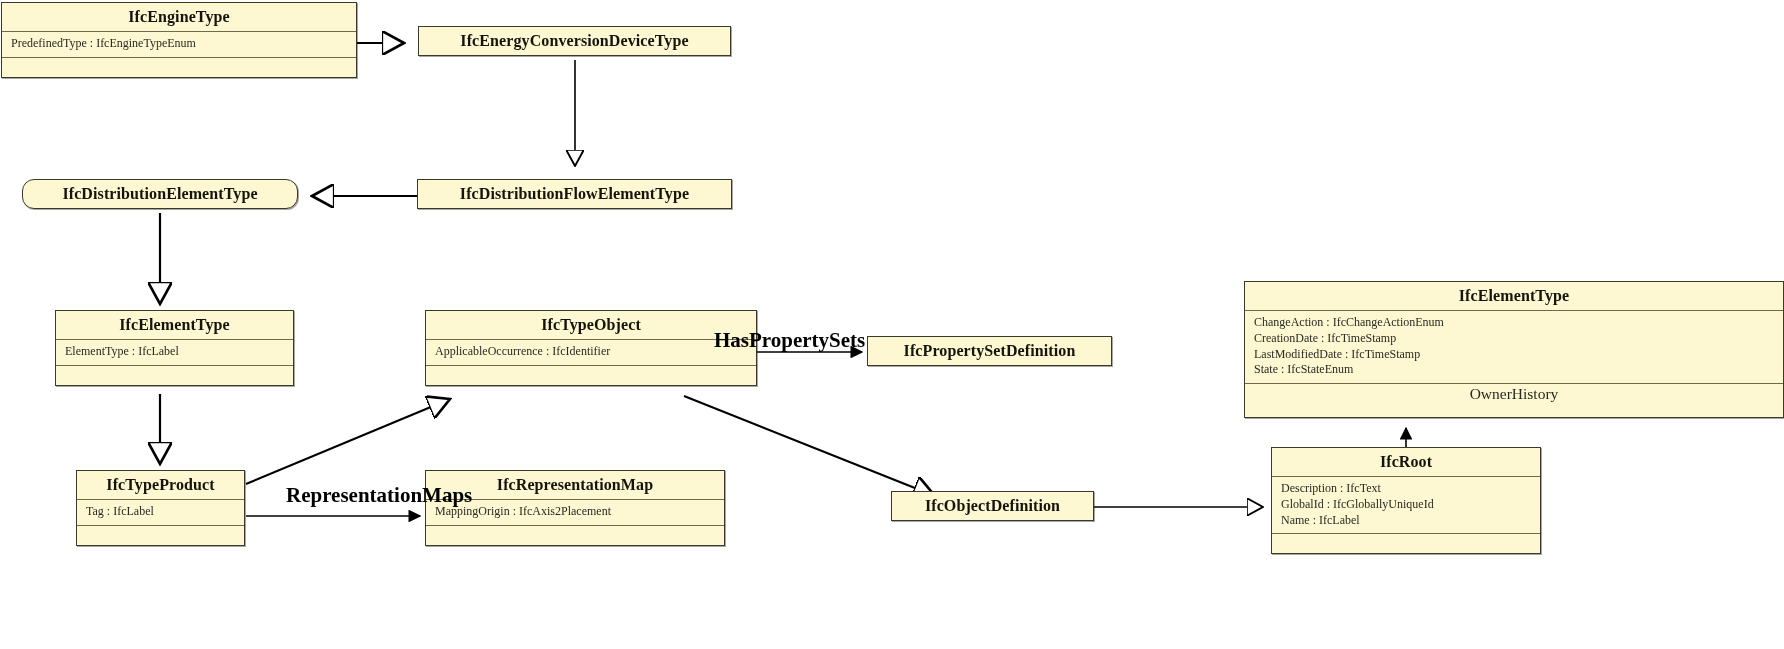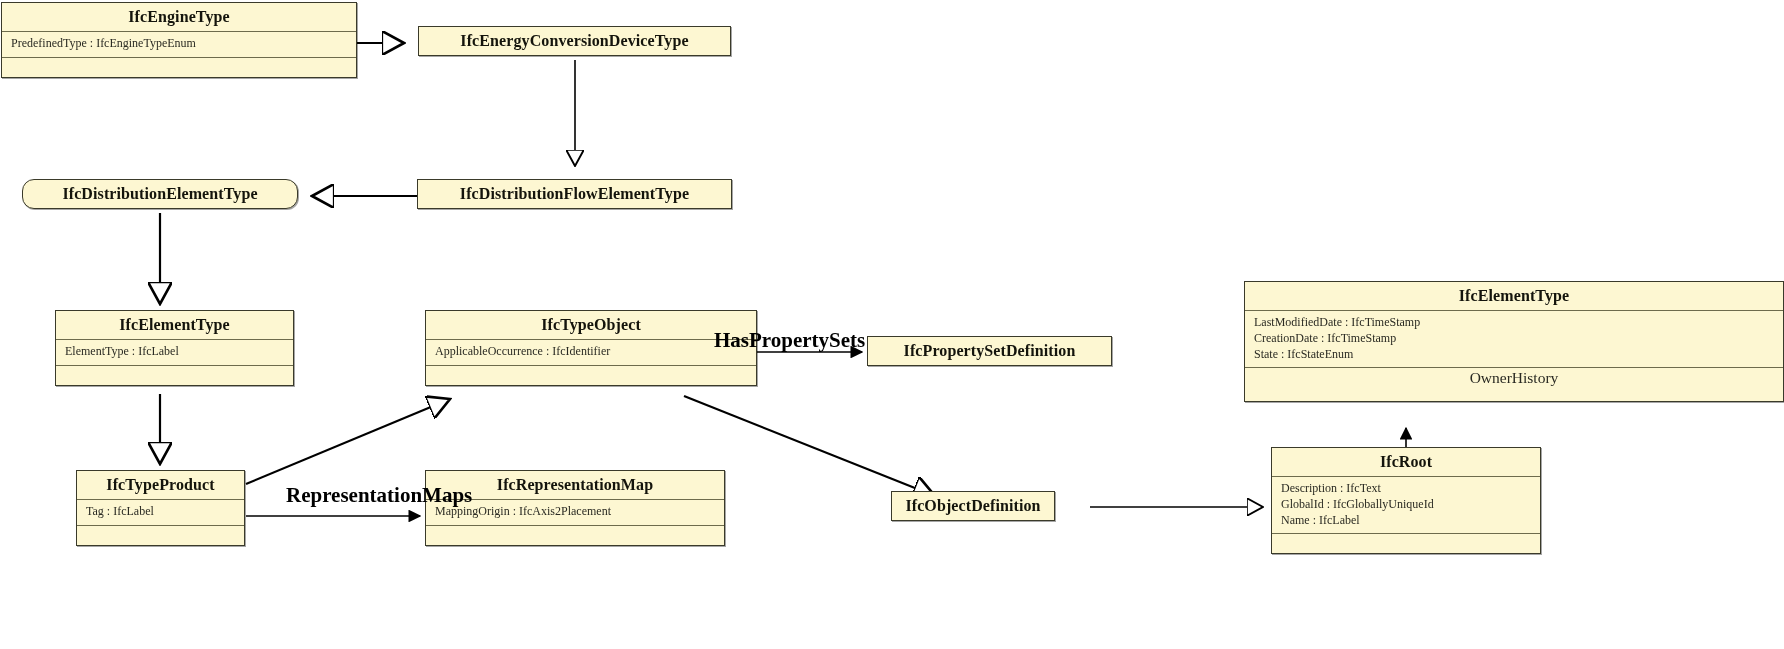--- a/index.html
+++ b/index.html
@@ -177,22 +177,23 @@
   </div>
 
   <div class="uml-box" style="left:867px; top:336px; width:245px;">
     <div class="uml-title">IfcPropertySetDefinition</div>
   </div>
 
   <div class="uml-box" style="left:1244px; top:281px; width:540px;">
     <div class="uml-title">IfcElementType</div>
     <div class="uml-divider"></div>
     <div class="uml-attrs">
+      <div class="uml-attr">ChangeAction : IfcChangeActionEnum</div>
+      <div class="uml-attr">CreationDate : IfcTimeStamp</div>
       <div class="uml-attr">LastModifiedDate : IfcTimeStamp</div>
-      <div class="uml-attr">CreationDate : IfcTimeStamp</div>
       <div class="uml-attr">State : IfcStateEnum</div>
     </div>
     <div class="uml-divider"></div>
     <div class="uml-footer">OwnerHistory</div>
   </div>
 
   <div class="uml-box" style="left:76px; top:470px; width:169px;font-family:Liberation Serif, serif;">
     <div class="uml-title">IfcTypeProduct</div>
     <div class="uml-divider"></div>
     <div class="uml-attrs">
@@ -205,21 +206,21 @@
   <div class="uml-box" style="left:425px; top:470px; width:300px;">
     <div class="uml-title">IfcRepresentationMap</div>
     <div class="uml-divider"></div>
     <div class="uml-attrs">
       <div class="uml-attr">MappingOrigin : IfcAxis2Placement</div>
     </div>
     <div class="uml-divider"></div>
     <div class="uml-empty"></div>
   </div>
 
-  <div class="uml-box" style="left:891px; top:491px; width:164px;">
+  <div class="uml-box" style="left:891px; top:491px; width:203px;">
     <div class="uml-title">IfcObjectDefinition</div>
   </div>
 
   <div class="uml-box" style="left:1271px; top:447px; width:270px;">
     <div class="uml-title">IfcRoot</div>
     <div class="uml-divider"></div>
     <div class="uml-attrs">
       <div class="uml-attr">Description : IfcText</div>
       <div class="uml-attr">GlobalId : IfcGloballyUniqueId</div>
       <div class="uml-attr">Name : IfcLabel</div>

